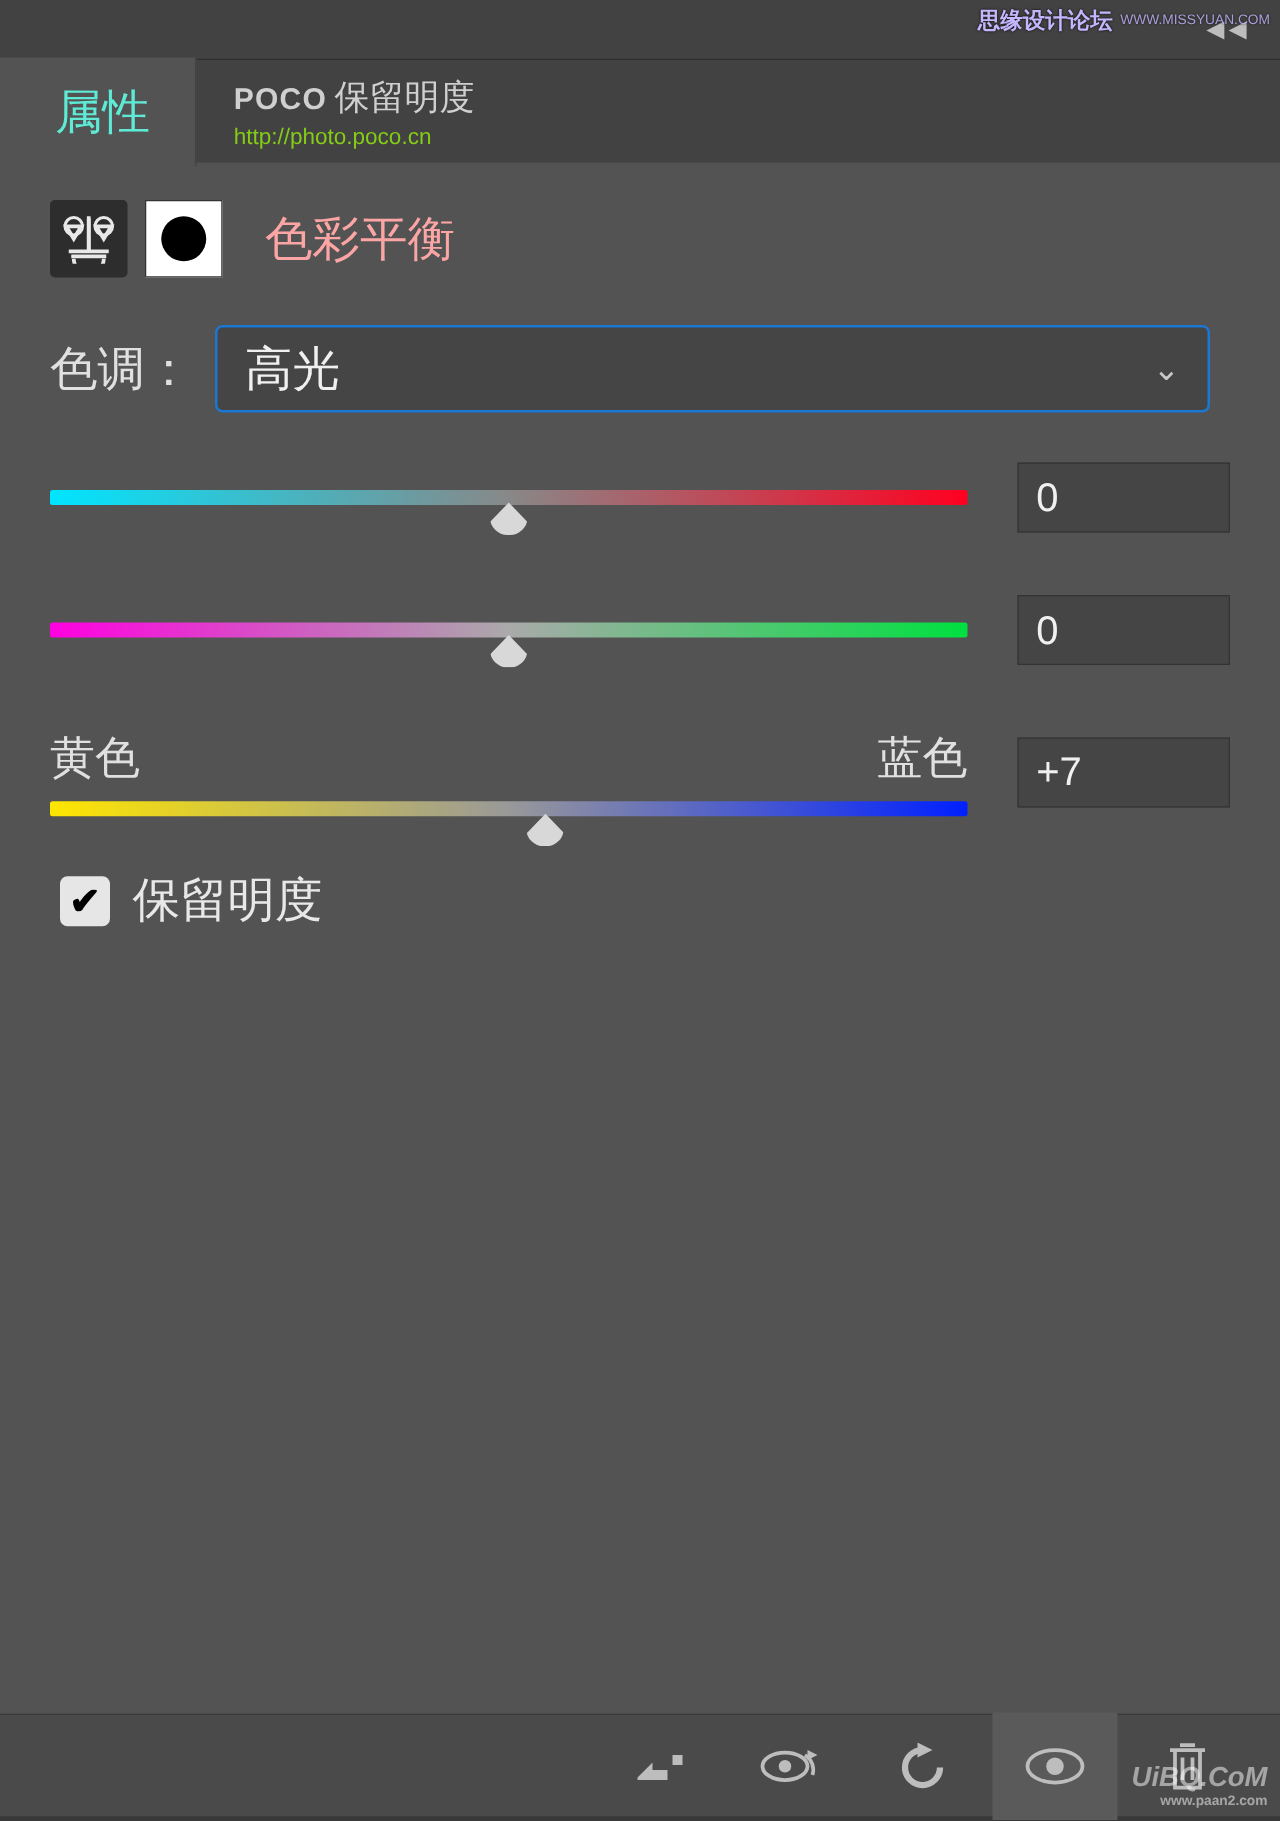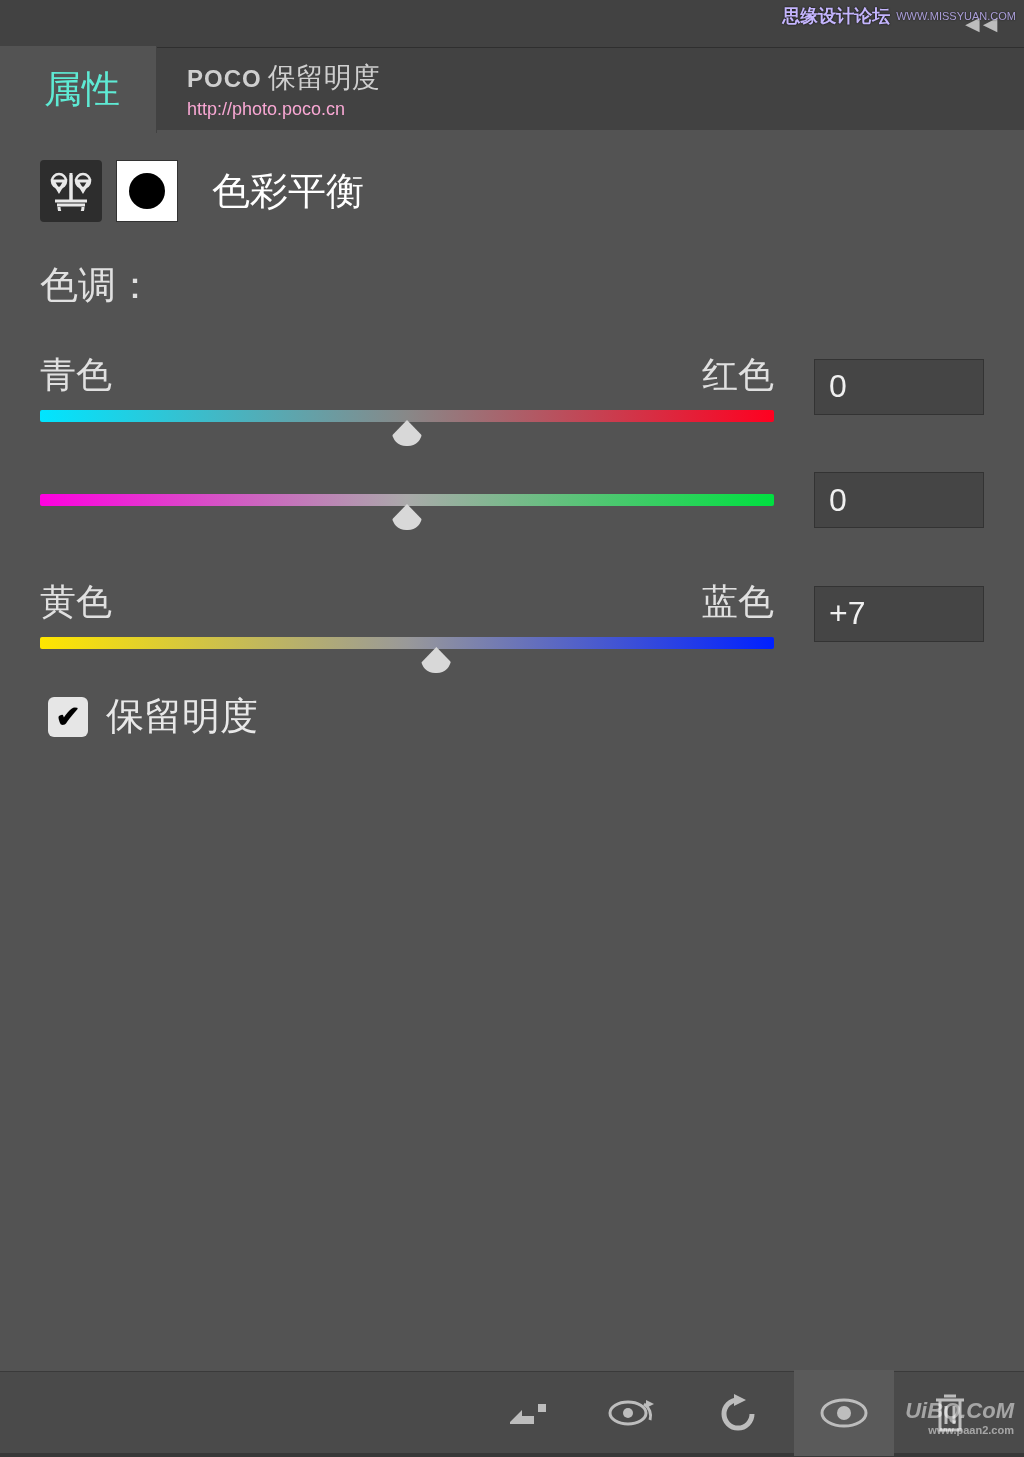--- a/index.html
+++ b/index.html
@@ -40,41 +40,41 @@
     font-weight: 300;
     border-right: 1px solid #424242;
     cursor: pointer;
   }
   .brand {
     margin-left: 30px;
     color: #cfcfcf;
   }
   .brand-main { font-size: 28px; display: flex; align-items: baseline; gap: 6px;}
   .brand-main .poco { font-weight: bold; letter-spacing: 1px; font-size:24px;}
-  .brand-sub { font-size: 18px; color: #f9a8d4; margin-top:2px;}
+  .brand-sub { font-size: 18px; color: #84cc16; margin-top:2px;}
   .titlebar {
     display: flex;
     align-items: center;
     gap: 14px;
     padding: 30px 40px 10px 40px;
   }
   .balance-icon {
     width: 62px; height: 62px;
     background: #2d2d2d;
     display: flex; align-items: center; justify-content: center;
     border-radius: 4px;
   }
   .mask-icon {
     width: 62px; height: 62px;
     background: #fff;
     display: flex; align-items: center; justify-content: center;
     border: 1px solid #333;
   }
   .mask-icon .dot { width: 36px; height: 36px; background: #000; border-radius: 50%; }
-  .adj-title { font-size: 38px; margin-left: 20px; color: #ffffff; font-weight: 300;}
+  .adj-title { font-size: 38px; margin-left: 20px; color: #fca5a5; font-weight: 300;}
   .ctrl-row {
     display: flex;
     align-items: center;
     padding: 28px 56px 0 40px;
     gap: 18px;
   }
   .ctrl-label { font-size: 38px; font-weight:300;}
   .select {
     flex: 1;
     height: 70px;
@@ -161,21 +161,21 @@
   }
   .fbtn {
     width: 100px; height: 86px;
     display: flex; align-items: center; justify-content: center;
     color: #bdbdbd; font-size: 38px;
     cursor: pointer;
   }
   .fbtn.active { background: #5a5a5a; }
   .wm1 { position: absolute; top: 4px; right: 8px; font-size: 18px; color: #c4b5fd; font-weight: bold; text-shadow: 0 0 2px #000; display:flex; gap:6px; align-items:center;}
   .wm1 .sm{font-size:11px; font-weight:normal; opacity:.8;}
-  .wm2 { position: absolute; bottom: 21px; right: 10px; font-size: 22px; color: rgba(255,255,255,.5); font-style: italic; font-weight: bold;}
+  .wm2 { position: absolute; bottom: 10px; right: 10px; font-size: 22px; color: rgba(255,255,255,.5); font-style: italic; font-weight: bold;}
   .wm2 .sub{font-size:11px; display:block; text-align:right; font-style:normal;}
 </style>
 </head>
 <body>
 
 <div class="wm1">
   <span>思缘设计论坛</span>
   <span class="sm">WWW.MISSYUAN.COM</span>
 </div>
 
@@ -205,31 +205,31 @@
     </svg>
   </div>
   <div class="mask-icon">
     <div class="dot"></div>
   </div>
   <div class="adj-title">色彩平衡</div>
 </div>
 
 <div class="ctrl-row">
   <div class="ctrl-label">色调：</div>
+  <div class="select">
+    <span class="select-val">高光</span>
+    <span class="chev">⌄</span>
+  </div>
 </div>
 
 <div class="sliders">
 
   <div class="srow">
     <div class="slider-wrap">
       <div style="flex:1">
-        <div class="slabels">
-          <span>青色</span>
-          <span>红色</span>
-        </div>
         <div class="track cr">
           <div class="thumb" style="left:50%"></div>
         </div>
       </div>
       <input class="val-input" value="0" style="">
     </div>
   </div>
 
   <div class="srow">
     <div class="slider-wrap">

